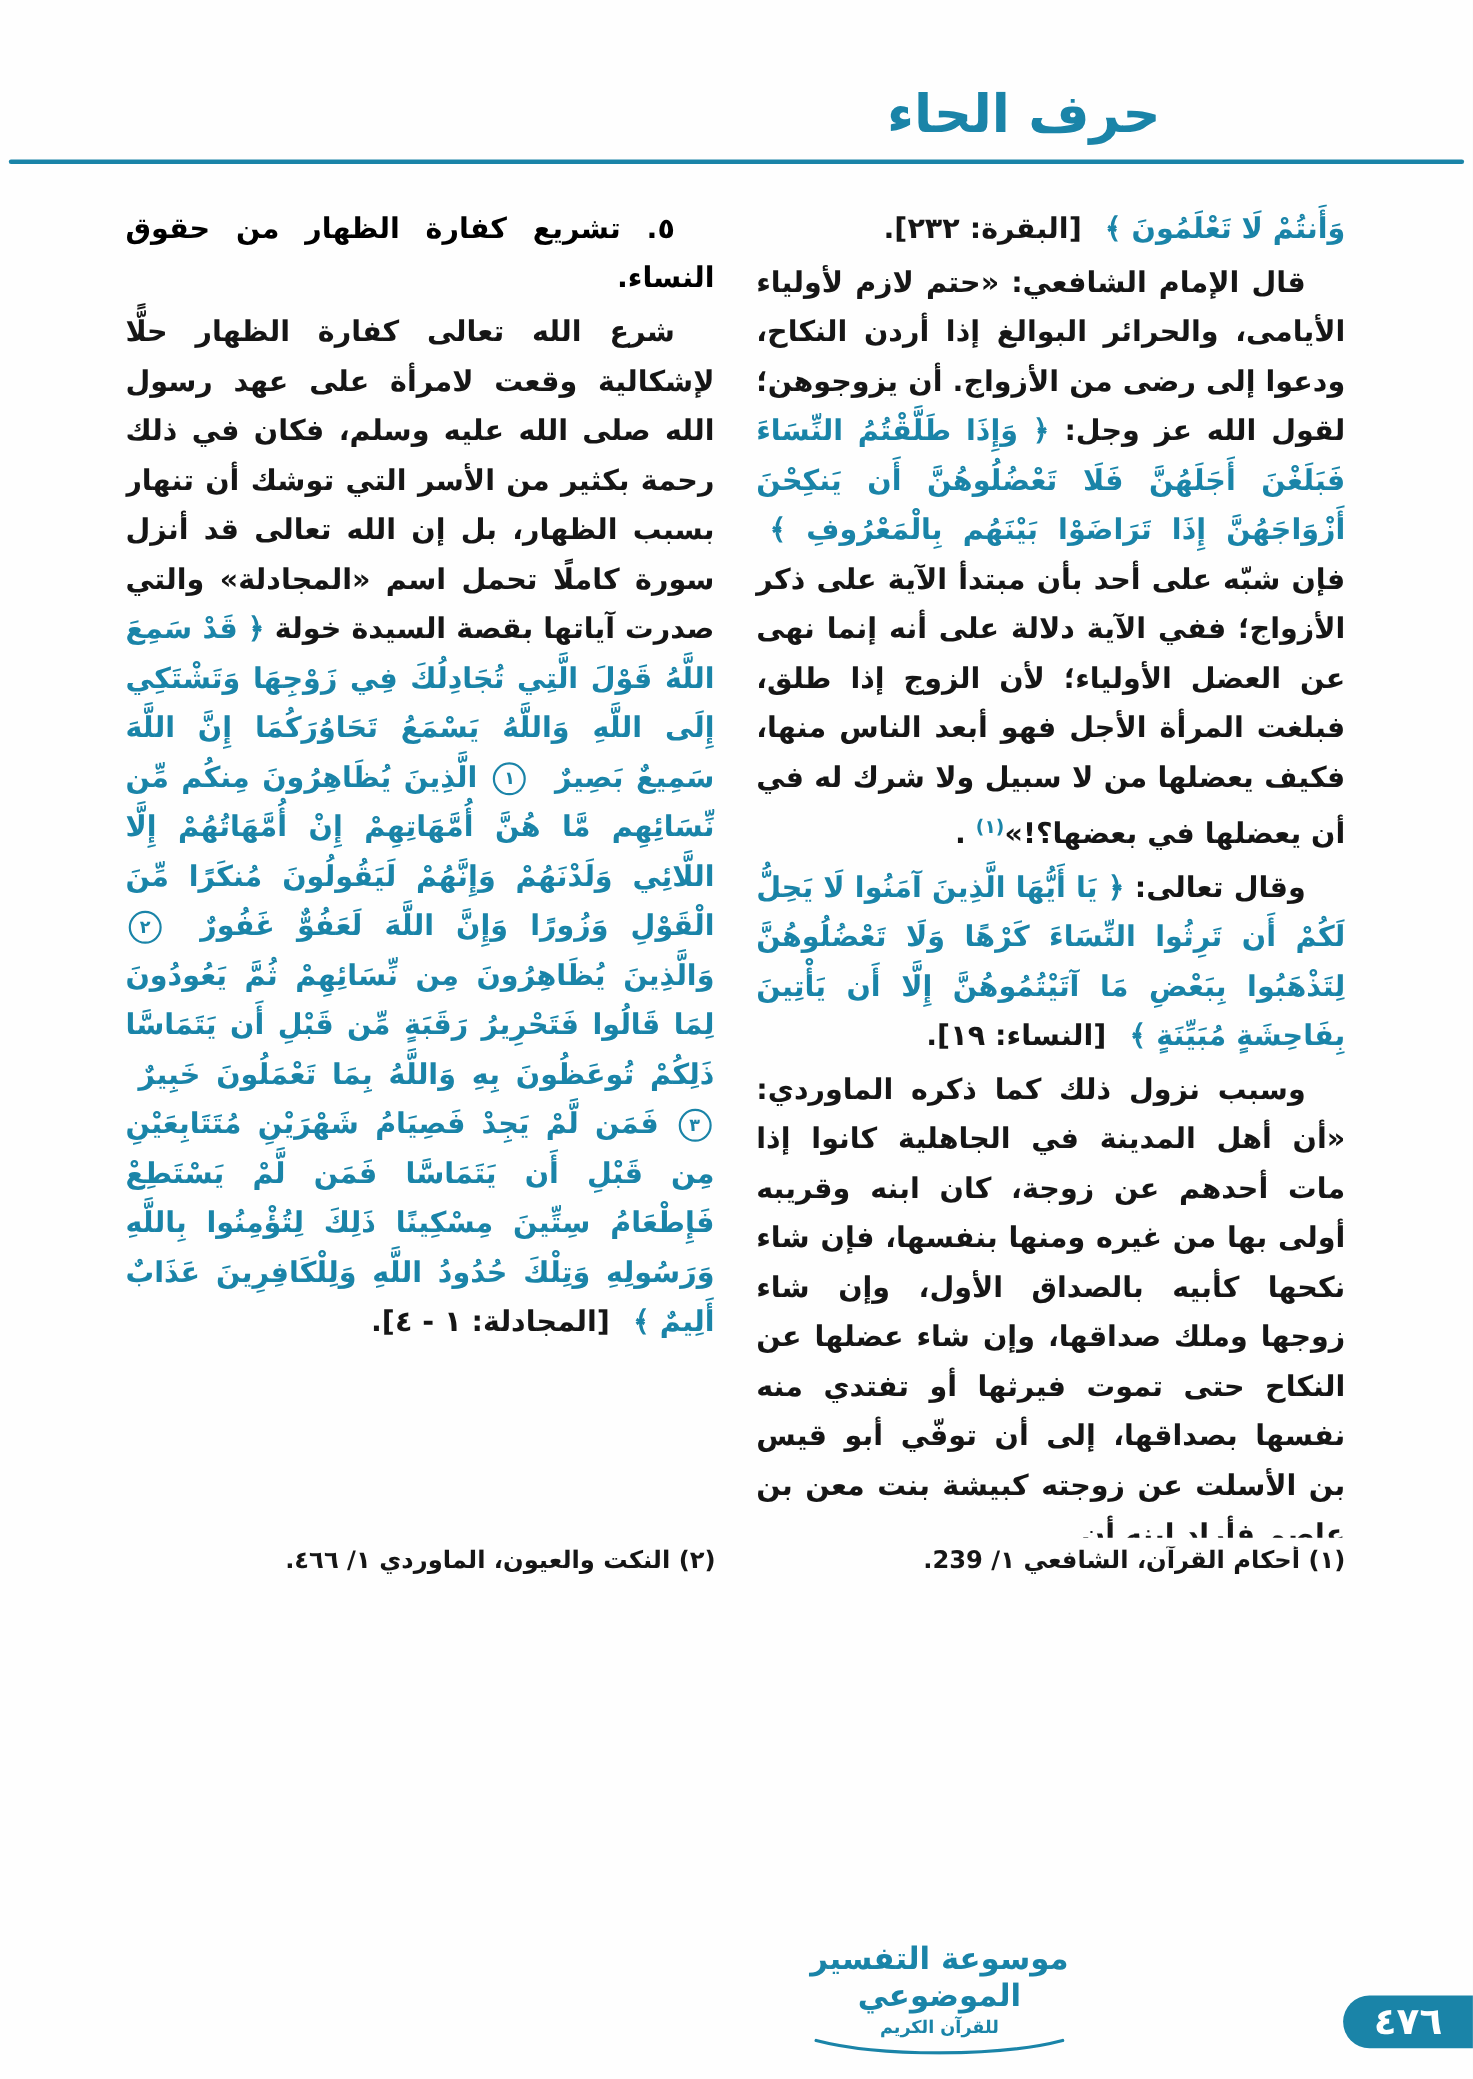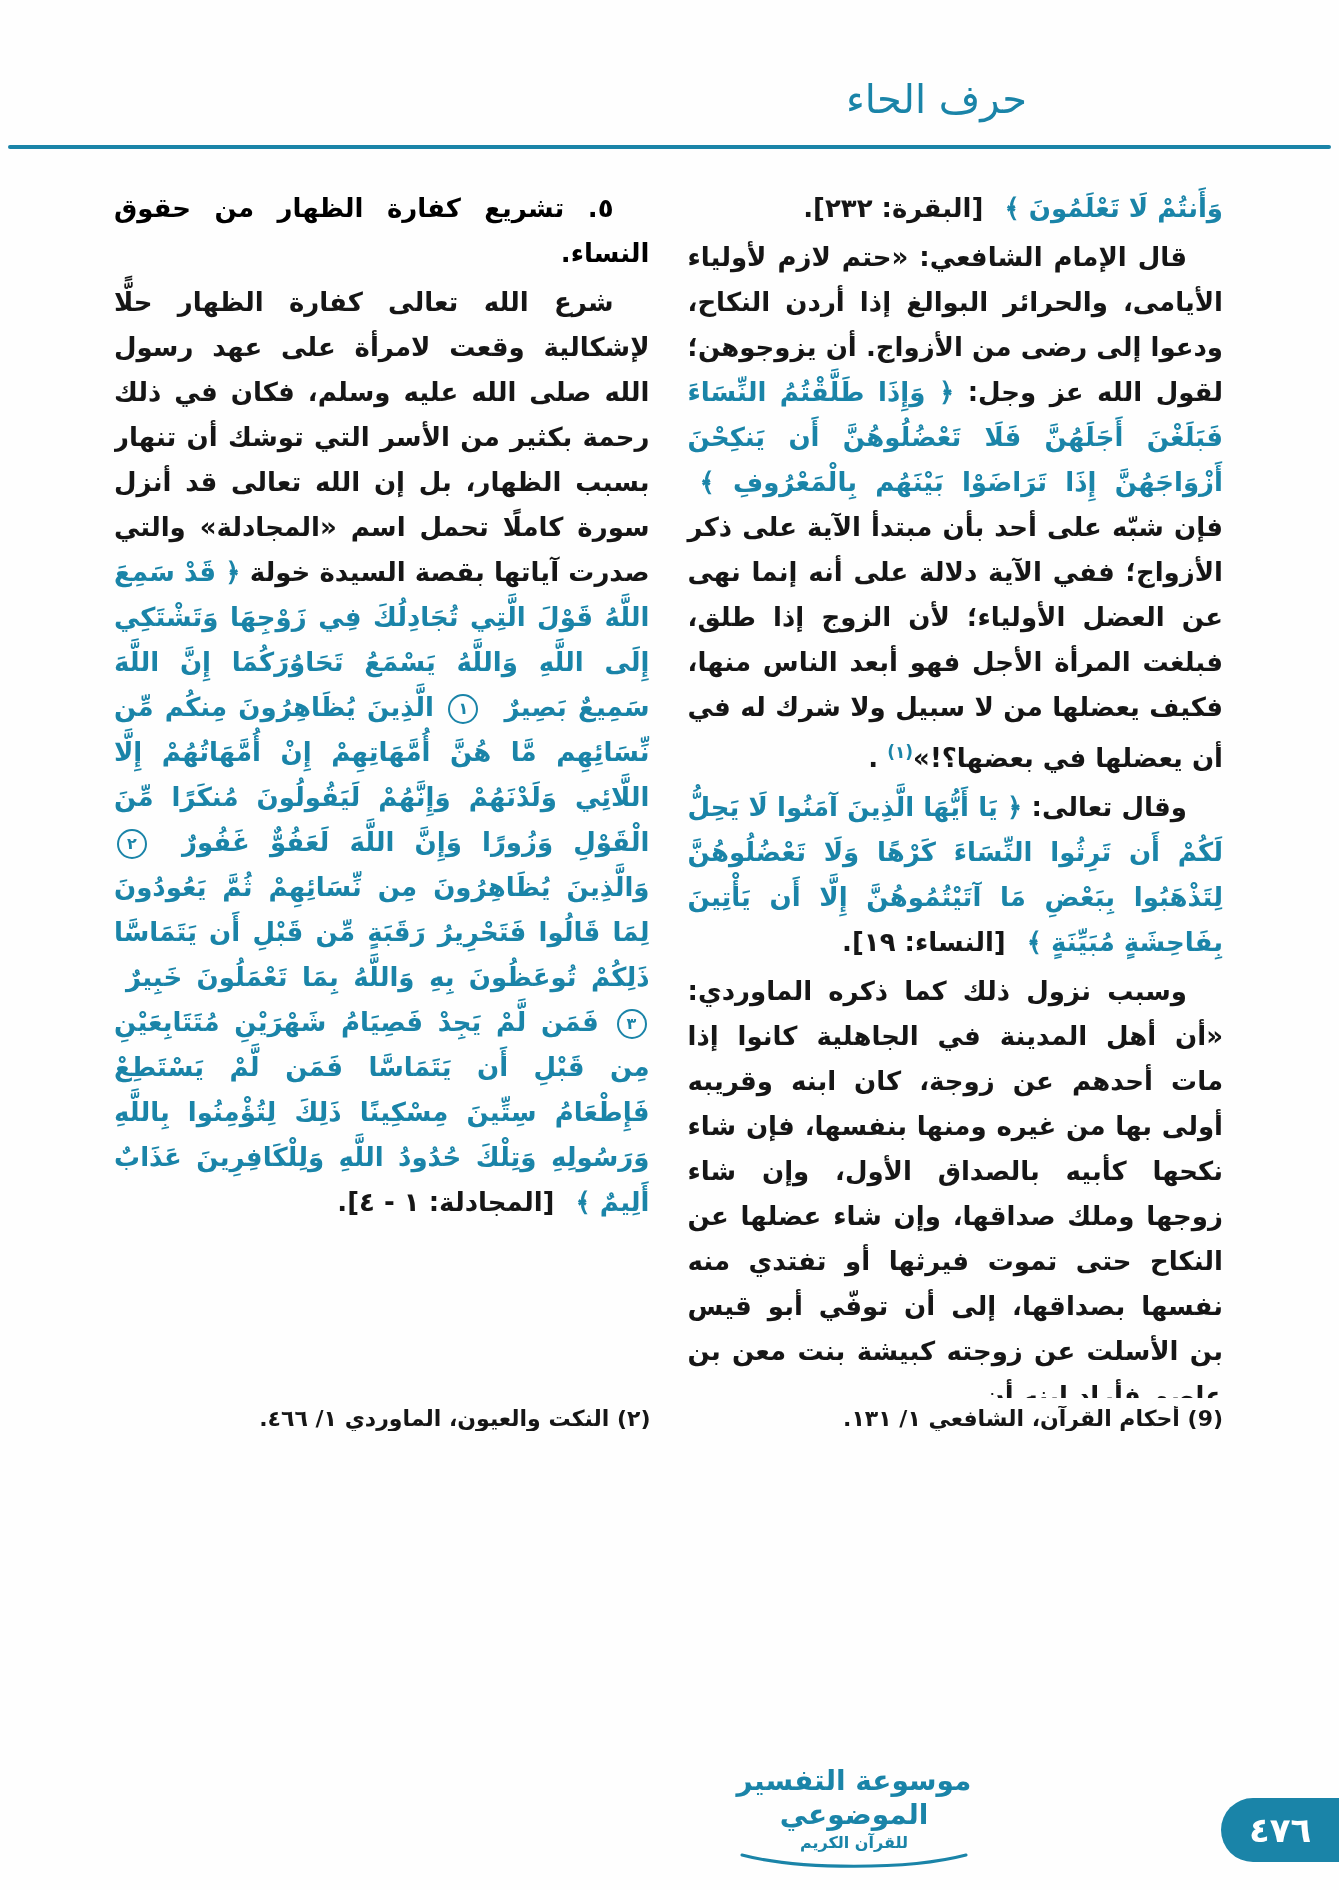--- a/index.html
+++ b/index.html
@@ -8,22 +8,22 @@
     --page-bg:#fefefe;
   }
   *{margin:0;padding:0;box-sizing:border-box;}
   html,body{background:#e9e9e9;}
   .page{
     width:1339px;height:1890px;margin:0 auto;position:relative;
     background:var(--page-bg);direction:rtl;overflow:hidden;
     font-family:"DejaVu Sans",sans-serif;color:var(--ink);
   }
   .chapter-title{
-    position:absolute;top:76px;right:312px;
-    font-size:40px;font-weight:normal;color:var(--accent);
+    position:absolute;top:76px;right:284px;
+    font-size:48px;font-weight:bold;color:var(--accent);
     letter-spacing:1px;
   }
   .header-rule{
     position:absolute;top:145px;left:8px;right:8px;height:4px;
     background:var(--accent);border-radius:2px;
   }
   .columns{
     position:absolute;top:186px;left:114px;right:116px;height:1212px;
     display:flex;gap:38px;overflow:hidden;
   }
@@ -54,21 +54,21 @@
   }
   .fn{flex:1 1 0;text-align:right;white-space:nowrap;overflow:hidden;}
   .footer-logo{
     position:absolute;bottom:22px;right:330px;width:310px;
     text-align:center;color:var(--accent);
   }
   .logo-title{font-size:28px;font-weight:bold;line-height:34px;}
   .logo-sub{font-size:16px;font-weight:bold;margin-top:1px;}
   .logo-swash{display:block;margin:0 auto;color:var(--accent);}
   .page-badge{
-    position:absolute;bottom:28px;right:0;width:118px;height:64px;
+    position:absolute;bottom:28px;right:0;width:118px;height:48px;
     background:var(--accent);border-radius:34px 0 0 34px;
     color:#fff;font-size:34px;font-weight:bold;
     display:flex;align-items:center;justify-content:center;
   }
 </style>
 </head>
 <body>
 
 <div class="page">
 
@@ -83,21 +83,21 @@
         <p class="para indent"><span class="run">وقال تعالى: </span><span class="run quran">﴿ يَا أَيُّهَا الَّذِينَ آمَنُوا لَا يَحِلُّ لَكُمْ أَن تَرِثُوا النِّسَاءَ كَرْهًا وَلَا تَعْضُلُوهُنَّ لِتَذْهَبُوا بِبَعْضِ مَا آتَيْتُمُوهُنَّ إِلَّا أَن يَأْتِينَ بِفَاحِشَةٍ مُبَيِّنَةٍ ﴾ </span><span class="run">[النساء: ١٩].</span></p>
         <p class="para indent"><span class="run">وسبب نزول ذلك كما ذكره الماوردي: «أن أهل المدينة في الجاهلية كانوا إذا مات أحدهم عن زوجة، كان ابنه وقريبه أولى بها من غيره ومنها بنفسها، فإن شاء نكحها كأبيه بالصداق الأول، وإن شاء زوجها وملك صداقها، وإن شاء عضلها عن النكاح حتى تموت فيرثها أو تفتدي منه نفسها بصداقها، إلى أن توفّي أبو قيس بن الأسلت عن زوجته كبيشة بنت معن بن عاصم فأراد ابنه أن</span></p>
       </section>
     <section class="col">
         <p class="para indent heading"><span class="run">٥. تشريع كفارة الظهار من حقوق النساء.</span></p>
         <p class="para indent"><span class="run">شرع الله تعالى كفارة الظهار حلًّا لإشكالية وقعت لامرأة على عهد رسول الله صلى الله عليه وسلم، فكان في ذلك رحمة بكثير من الأسر التي توشك أن تنهار بسبب الظهار، بل إن الله تعالى قد أنزل سورة كاملًا تحمل اسم «المجادلة» والتي صدرت آياتها بقصة السيدة خولة </span><span class="run quran">﴿ قَدْ سَمِعَ اللَّهُ قَوْلَ الَّتِي تُجَادِلُكَ فِي زَوْجِهَا وَتَشْتَكِي إِلَى اللَّهِ وَاللَّهُ يَسْمَعُ تَحَاوُرَكُمَا إِنَّ اللَّهَ سَمِيعٌ بَصِيرٌ </span><span class="run ayah">١</span><span class="run quran"> الَّذِينَ يُظَاهِرُونَ مِنكُم مِّن نِّسَائِهِم مَّا هُنَّ أُمَّهَاتِهِمْ إِنْ أُمَّهَاتُهُمْ إِلَّا اللَّائِي وَلَدْنَهُمْ وَإِنَّهُمْ لَيَقُولُونَ مُنكَرًا مِّنَ الْقَوْلِ وَزُورًا وَإِنَّ اللَّهَ لَعَفُوٌّ غَفُورٌ </span><span class="run ayah">٢</span><span class="run quran"> وَالَّذِينَ يُظَاهِرُونَ مِن نِّسَائِهِمْ ثُمَّ يَعُودُونَ لِمَا قَالُوا فَتَحْرِيرُ رَقَبَةٍ مِّن قَبْلِ أَن يَتَمَاسَّا ذَلِكُمْ تُوعَظُونَ بِهِ وَاللَّهُ بِمَا تَعْمَلُونَ خَبِيرٌ </span><span class="run ayah">٣</span><span class="run quran"> فَمَن لَّمْ يَجِدْ فَصِيَامُ شَهْرَيْنِ مُتَتَابِعَيْنِ مِن قَبْلِ أَن يَتَمَاسَّا فَمَن لَّمْ يَسْتَطِعْ فَإِطْعَامُ سِتِّينَ مِسْكِينًا ذَلِكَ لِتُؤْمِنُوا بِاللَّهِ وَرَسُولِهِ وَتِلْكَ حُدُودُ اللَّهِ وَلِلْكَافِرِينَ عَذَابٌ أَلِيمٌ ﴾ </span><span class="run">[المجادلة: ١ - ٤].</span></p>
       </section>
   </main>
 
   <div class="footnotes">
-    <div class="fn">(9) أحكام القرآن، الشافعي ١/ ١٣١.</div>
+    <div class="fn">(١) أحكام القرآن، الشافعي ١/ 239.</div>
     <div class="fn">(٢) النكت والعيون، الماوردي ١/ ٤٦٦.</div>
   </div>
 
   <div class="footer-logo">
     <div class="logo-title">موسوعة التفسير الموضوعي</div>
     <div class="logo-sub">للقرآن الكريم</div>
     <svg class="logo-swash" width="230" height="16" viewBox="0 0 230 16" aria-hidden="true">
       <path d="M3 3 C 60 18, 170 18, 227 3" stroke="currentColor" stroke-width="3" fill="none" stroke-linecap="round"></path>
     </svg>
   </div>

